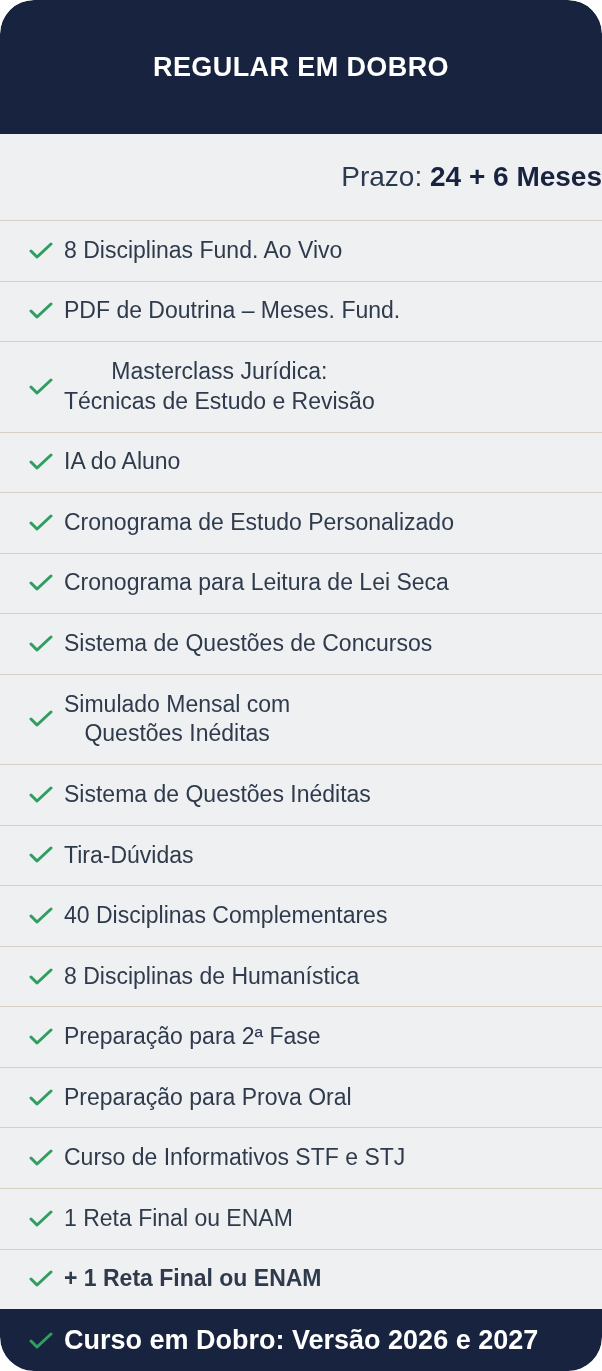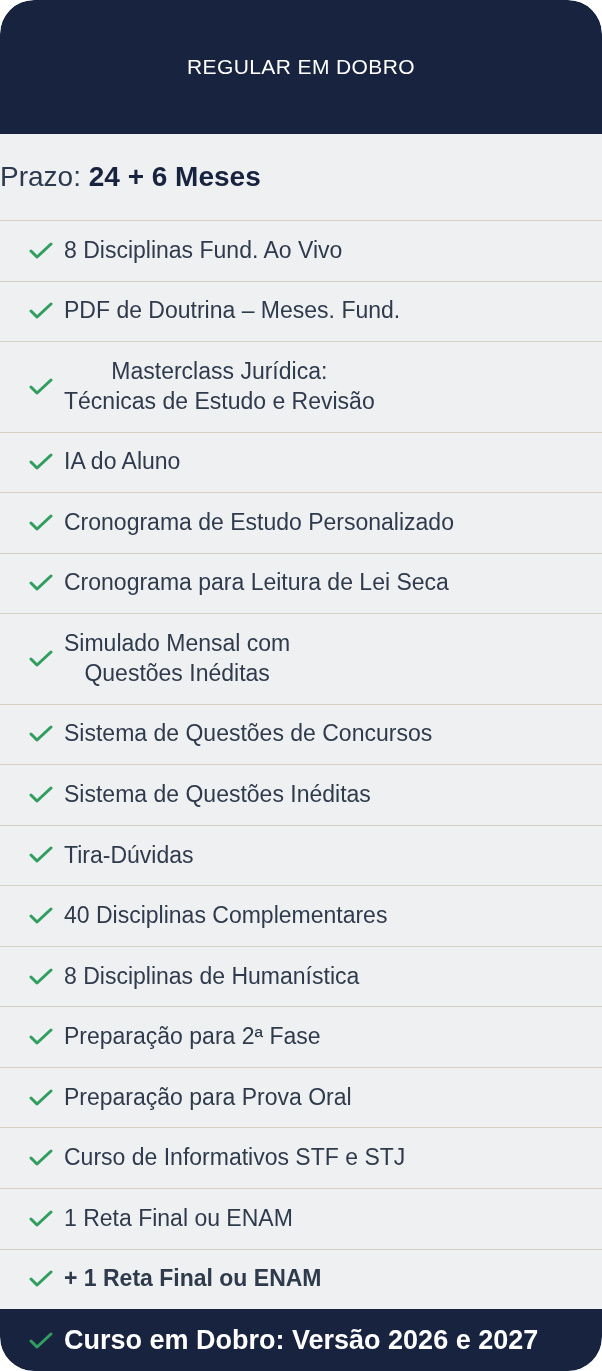--- a/index.html
+++ b/index.html
@@ -30,31 +30,31 @@
     height: 134px;
     display: flex;
     align-items: center;
     justify-content: center;
     border-top-left-radius: 34px;
     border-top-right-radius: 34px;
     flex: 0 0 auto;
   }
   .header-title {
     color: #ffffff;
-    font-size: 21px;
-    font-weight: normal;
+    font-size: 27px;
+    font-weight: bold;
     letter-spacing: 0.4px;
     text-align: right;
   }
   .subheader {
     background: #eef0f2;
     height: 86px;
     display: flex;
     align-items: center;
-    justify-content: flex-start;
+    justify-content: flex-end;
     flex: 0 0 auto;
   }
   .subheader-text {
     color: #2b3a4e;
     font-size: 28px;
     font-weight: 400;
     text-align: center;
   }
   .subheader-text b {
     font-weight: bold;
@@ -171,45 +171,45 @@
 
     <div class="feature">
       <span class="check">
           <svg width="24" height="18" viewBox="0 0 24 18">
             <polyline points="2,9 8,15 22,2" fill="none" stroke="#2f9e5f" stroke-width="3" stroke-linecap="round" stroke-linejoin="round"></polyline>
           </svg>
         </span>
       <span class="feature-label">Cronograma para Leitura de Lei Seca</span>
     </div>
 
+    <div class="feature">
+      <span class="check">
+          <svg width="24" height="18" viewBox="0 0 24 18">
+            <polyline points="2,9 8,15 22,2" fill="none" stroke="#2f9e5f" stroke-width="3" stroke-linecap="round" stroke-linejoin="round"></polyline>
+          </svg>
+        </span>
+      <span class="feature-label">Sistema de Questões de Concursos</span>
+    </div>
+
     <div class="feature tall">
       <span class="check">
           <svg width="24" height="18" viewBox="0 0 24 18">
             <polyline points="2,9 8,15 22,2" fill="none" stroke="#2f9e5f" stroke-width="3" stroke-linecap="round" stroke-linejoin="round"></polyline>
           </svg>
         </span>
       <span class="feature-label">Simulado Mensal com
 Questões Inéditas</span>
     </div>
 
     <div class="feature">
       <span class="check">
           <svg width="24" height="18" viewBox="0 0 24 18">
             <polyline points="2,9 8,15 22,2" fill="none" stroke="#2f9e5f" stroke-width="3" stroke-linecap="round" stroke-linejoin="round"></polyline>
           </svg>
         </span>
-      <span class="feature-label">Sistema de Questões de Concursos</span>
-    </div>
-
-    <div class="feature">
-      <span class="check">
-          <svg width="24" height="18" viewBox="0 0 24 18">
-            <polyline points="2,9 8,15 22,2" fill="none" stroke="#2f9e5f" stroke-width="3" stroke-linecap="round" stroke-linejoin="round"></polyline>
-          </svg>
-        </span>
       <span class="feature-label">Sistema de Questões Inéditas</span>
     </div>
 
     <div class="feature">
       <span class="check">
           <svg width="24" height="18" viewBox="0 0 24 18">
             <polyline points="2,9 8,15 22,2" fill="none" stroke="#2f9e5f" stroke-width="3" stroke-linecap="round" stroke-linejoin="round"></polyline>
           </svg>
         </span>
       <span class="feature-label">Tira-Dúvidas</span>

